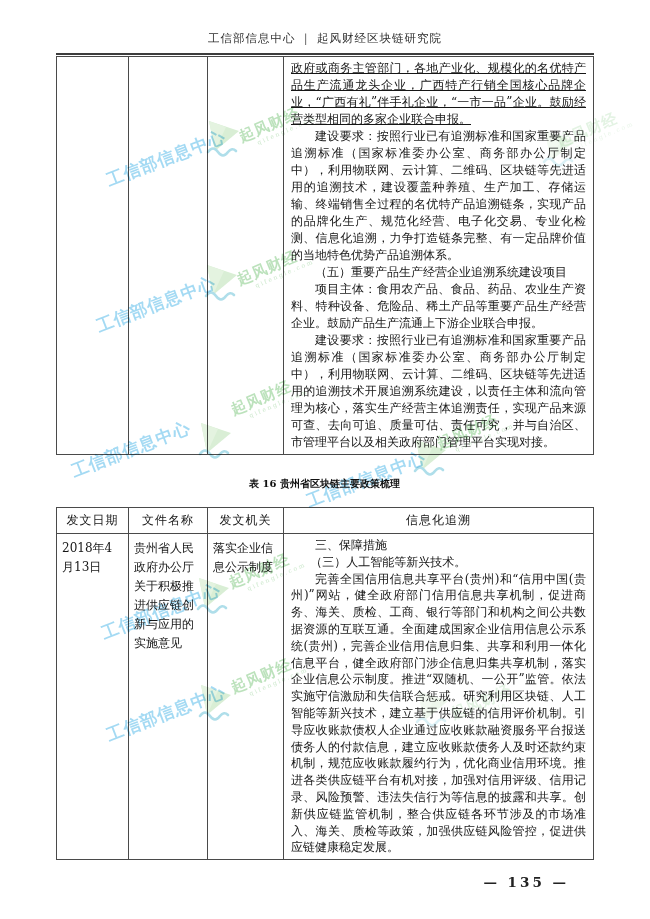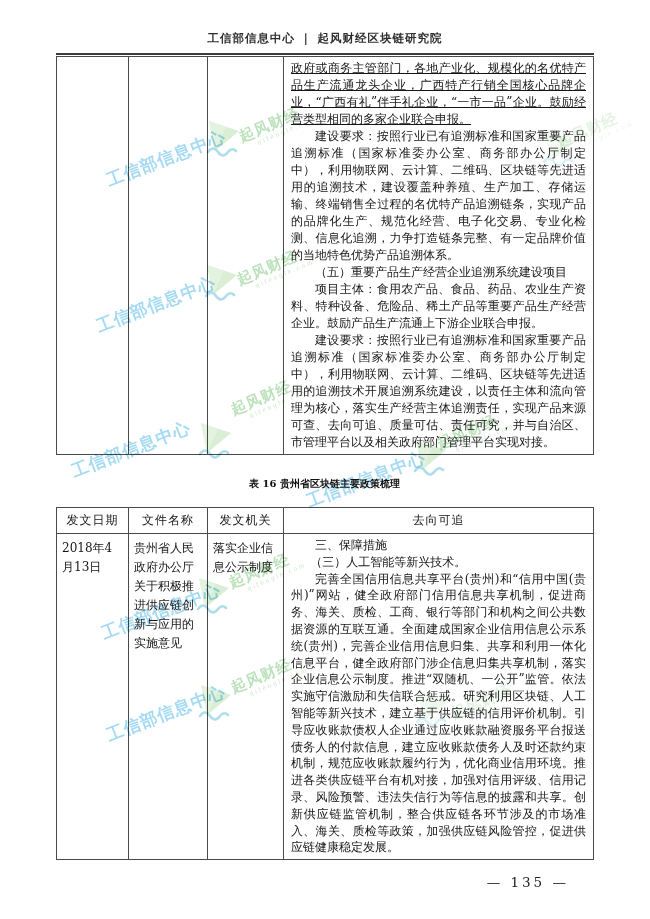--- a/index.html
+++ b/index.html
@@ -4,21 +4,21 @@
 <style>
   html,body { margin:0; padding:0; background:#e9e9e9; }
   .page {
     position:relative; width:650px; height:919px; margin:0 auto;
     background:#ffffff; overflow:hidden;
     font-family:"DejaVu Serif","Liberation Serif",serif;
     color:#1c1c1c;
   }
   .doc-header {
     padding-top:31px; text-align:center;
-    font-size:11.5px; font-weight:bold; color:#2e2e2e; letter-spacing:1px;
+    font-size:11.5px; font-weight:normal; color:#2e2e2e; letter-spacing:1px;
   }
   .header-rule {
     width:538px; margin:7px auto 0 56px;
     border:none; border-top:2px solid #3d3d3d; height:0;
   }
   .tbl {
     border-collapse:collapse; table-layout:fixed;
     margin-left:56px; width:537px;
     font-size:12px; color:#161616;margin-top:16px;
   }
@@ -35,21 +35,21 @@
   .tbl2 .head td {
     text-align:center; padding:4px 2px; height:16px; vertical-align:middle;
     letter-spacing:1px;
   }
   .tbl2 .rowbody { height:286px; }
   .smallcell { line-height:19px; padding:5px 4px 3px 5px !important; }
   .content-cell { line-height:16.8px; }
   .content-cell p { line-height:16.8px; }
   .pagenum {
     width:537px; margin:14px 0 0 56px; text-align:right; padding-right:24px;
-    box-sizing:border-box; font-size:13.5px; letter-spacing:3px; color:#222;
+    box-sizing:border-box; font-size:13.5px; letter-spacing:3px; color:#222;font-weight:bold;
   }
   
   .wm { position:absolute; pointer-events:none; mix-blend-mode:multiply; white-space:nowrap; }
   .wm-blue {
     font-size:17px; font-weight:bold; letter-spacing:1px;
     color:#49b5e8; opacity:.5; transform:rotate(-21deg);
   }
   .wm-green-text {
     font-size:15px; font-weight:bold; letter-spacing:1px;
     color:#8fce8f; opacity:.6; transform:rotate(-23deg);
@@ -101,21 +101,21 @@
         <col style="width:72px">
         <col style="width:79px">
         <col style="width:76px">
         <col style="width:310px">
       </colgroup>
     <tbody>
         <tr class="head">
       <td>发文日期</td>
       <td>文件名称</td>
       <td>发文机关</td>
-      <td>去向可追</td>
+      <td>信息化追溯</td>
     </tr>
     <tr class="rowbody">
       <td class="smallcell">2018年4月13日</td>
       <td class="smallcell">贵州省人民政府办公厅关于积极推进供应链创新与应用的实施意见</td>
       <td class="smallcell">落实企业信息公示制度</td>
       <td class="cell-text content-cell">
         <p>三、保障措施</p>
         <p class="ind15">（三）人工智能等新兴技术。</p>
         <p>完善全国信用信息共享平台(贵州)和“信用中国(贵州)”网站，健全政府部门信用信息共享机制，促进商务、海关、质检、工商、银行等部门和机构之间公共数据资源的互联互通。全面建成国家企业信用信息公示系统(贵州)，完善企业信用信息归集、共享和利用一体化信息平台，健全政府部门涉企信息归集共享机制，落实企业信息公示制度。推进“双随机、一公开”监管。依法实施守信激励和失信联合惩戒。研究利用区块链、人工智能等新兴技术，建立基于供应链的信用评价机制。引导应收账款债权人企业通过应收账款融资服务平台报送债务人的付款信息，建立应收账款债务人及时还款约束机制，规范应收账款履约行为，优化商业信用环境。推进各类供应链平台有机对接，加强对信用评级、信用记录、风险预警、违法失信行为等信息的披露和共享。创新供应链监管机制，整合供应链各环节涉及的市场准入、海关、质检等政策，加强供应链风险管控，促进供应链健康稳定发展。</p>
       </td>

